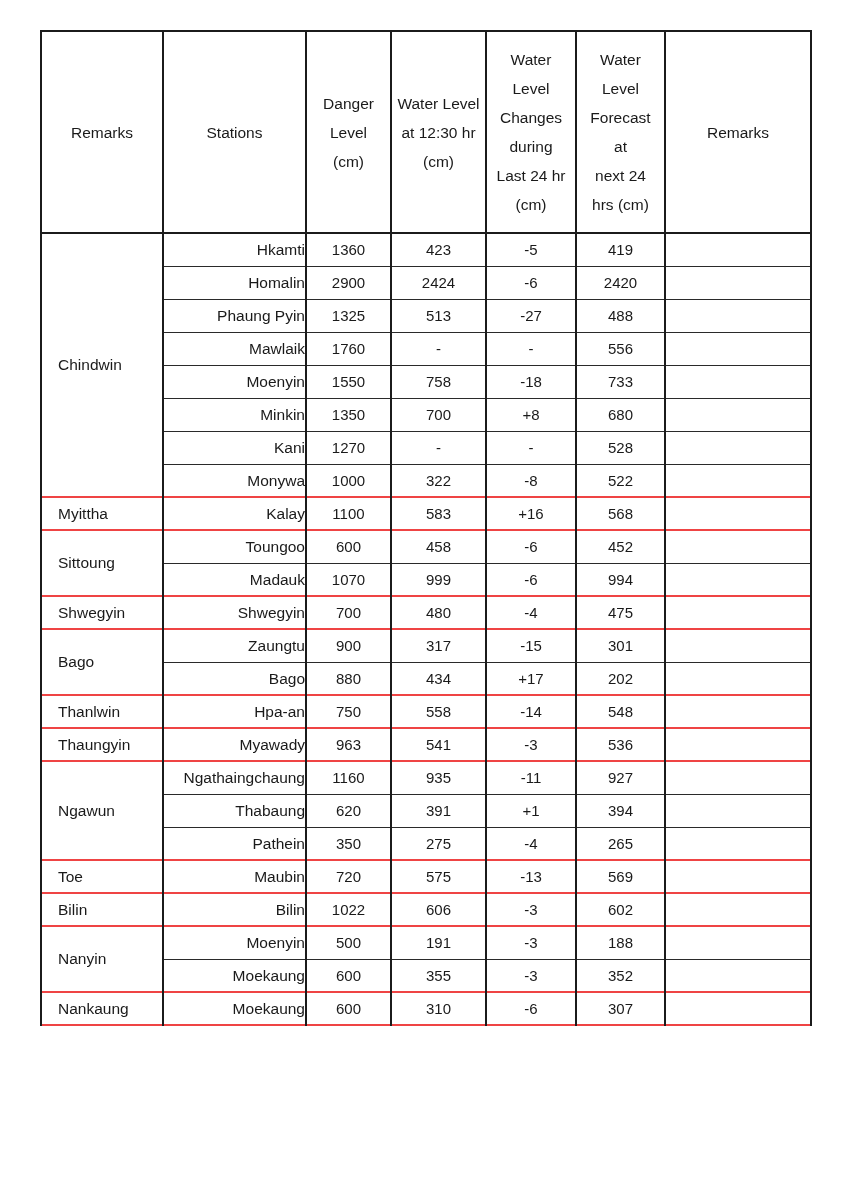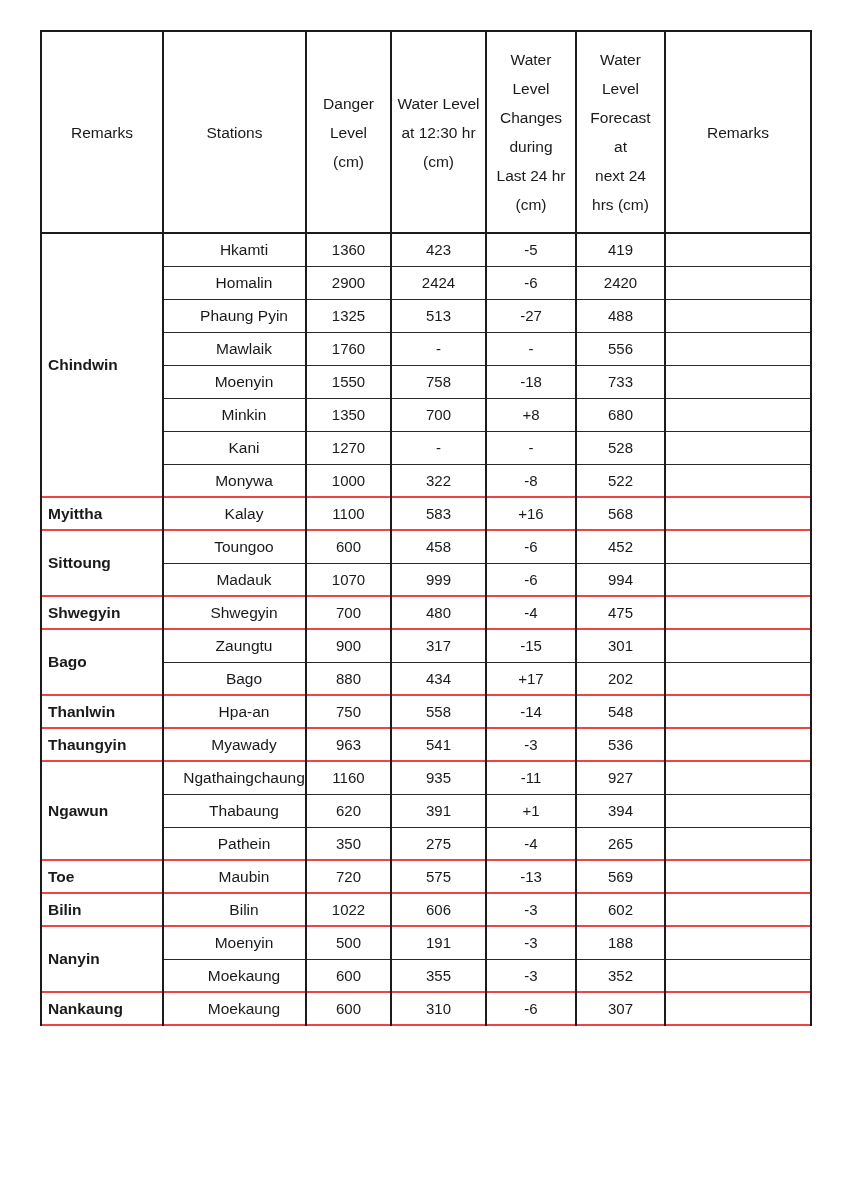--- a/index.html
+++ b/index.html
@@ -53,26 +53,25 @@
   }
   tbody td {
     font-size: 15px;
     text-align: center;
     vertical-align: middle;
     padding: 0;
     line-height: 1;
   }
   tbody td.col-river {
     text-align: left;
-    padding-left: 6px;
+    padding-left: 16px;
     font-size: 15.5px;
-    font-weight: bold;
   }
   tbody td.col-station {
-    text-align: center;
+    text-align: right;
     padding-left: 19px;
     font-size: 15.5px;
   }
 </style>
 </head>
 <body>
 
 <div class="page">
   <table class="wl">
     <colgroup>

